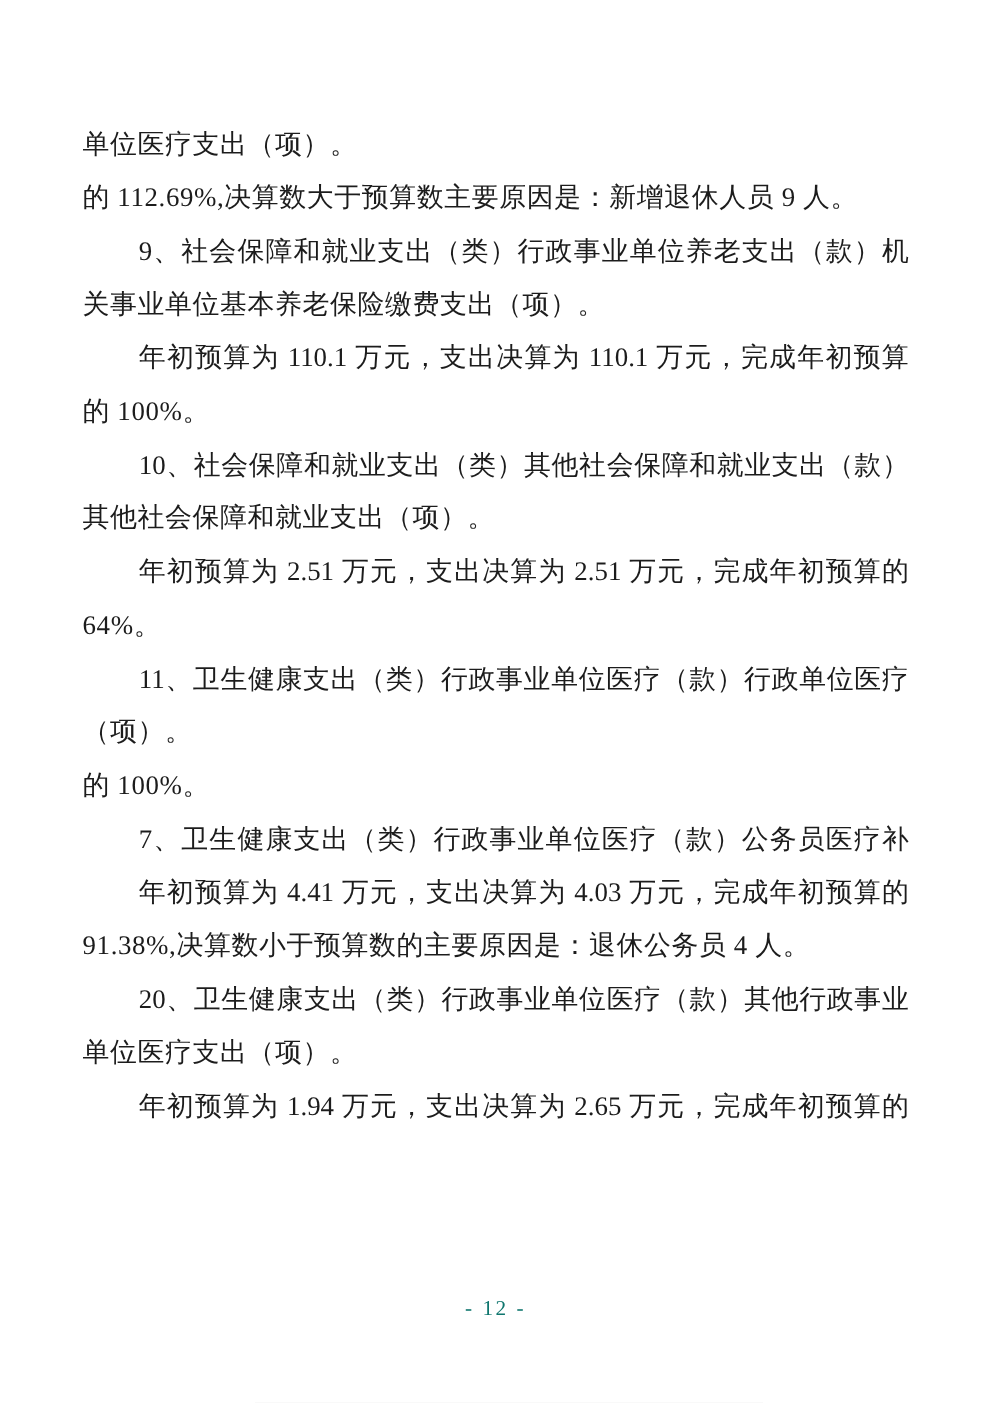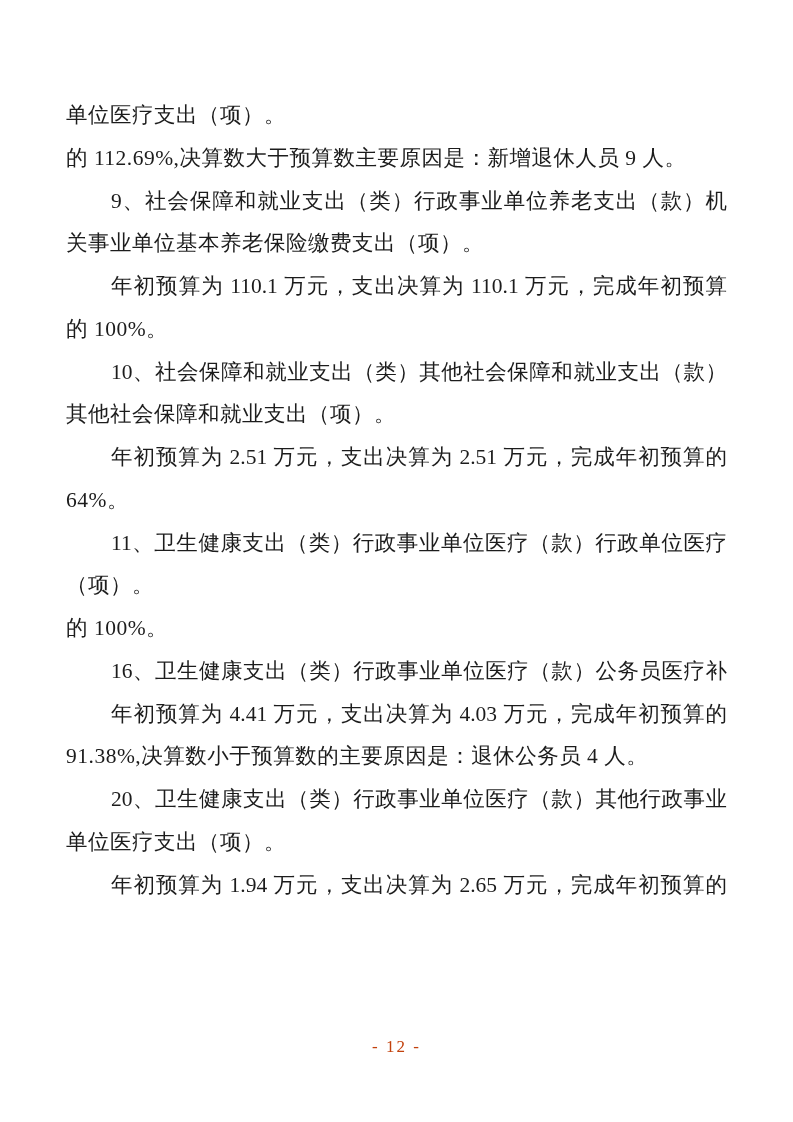--- a/index.html
+++ b/index.html
@@ -44,21 +44,21 @@
   }
   .footer {
     position: absolute;
     top: 1036px;
     left: 0;
     width: 793px;
     text-align: center;
     font-size: 17px;
     line-height: 22px;
     letter-spacing: 2px;
-    color: #c2410c;
+    color: #0f766e;
   }
 </style>
 </head>
 <body>
 
 <div class="page">
   <div class="content">
 
   <div class="line">单位医疗支出（项）。</div>
       <div class="line">的 112.69%,决算数大于预算数主要原因是：新增退休人员 9 人。</div>
@@ -66,21 +66,21 @@
       <div class="line">关事业单位基本养老保险缴费支出（项）。</div>
       <div class="line indent justify">年初预算为 110.1 万元，支出决算为 110.1 万元，完成年初预算</div>
       <div class="line">的 100%。</div>
       <div class="line indent justify">10、社会保障和就业支出（类）其他社会保障和就业支出（款）</div>
       <div class="line">其他社会保障和就业支出（项）。</div>
       <div class="line indent justify">年初预算为 2.51 万元，支出决算为 2.51 万元，完成年初预算的</div>
       <div class="line">64%。</div>
       <div class="line indent justify">11、卫生健康支出（类）行政事业单位医疗（款）行政单位医疗</div>
       <div class="line">（项）。</div>
       <div class="line">的 100%。</div>
-      <div class="line indent justify">16、卫生健康支出（类）行政事业单位医疗（款）公务员医疗补</div>
+      <div class="line indent justify">7、卫生健康支出（类）行政事业单位医疗（款）公务员医疗补</div>
       <div class="line indent justify">年初预算为 4.41 万元，支出决算为 4.03 万元，完成年初预算的</div>
       <div class="line">91.38%,决算数小于预算数的主要原因是：退休公务员 4 人。</div>
       <div class="line indent justify">20、卫生健康支出（类）行政事业单位医疗（款）其他行政事业</div>
       <div class="line">单位医疗支出（项）。</div>
       <div class="line indent justify">年初预算为 1.94 万元，支出决算为 2.65 万元，完成年初预算的</div>
     </div>
 
   <div class="footer">- 12 -</div>
 </div>
 

